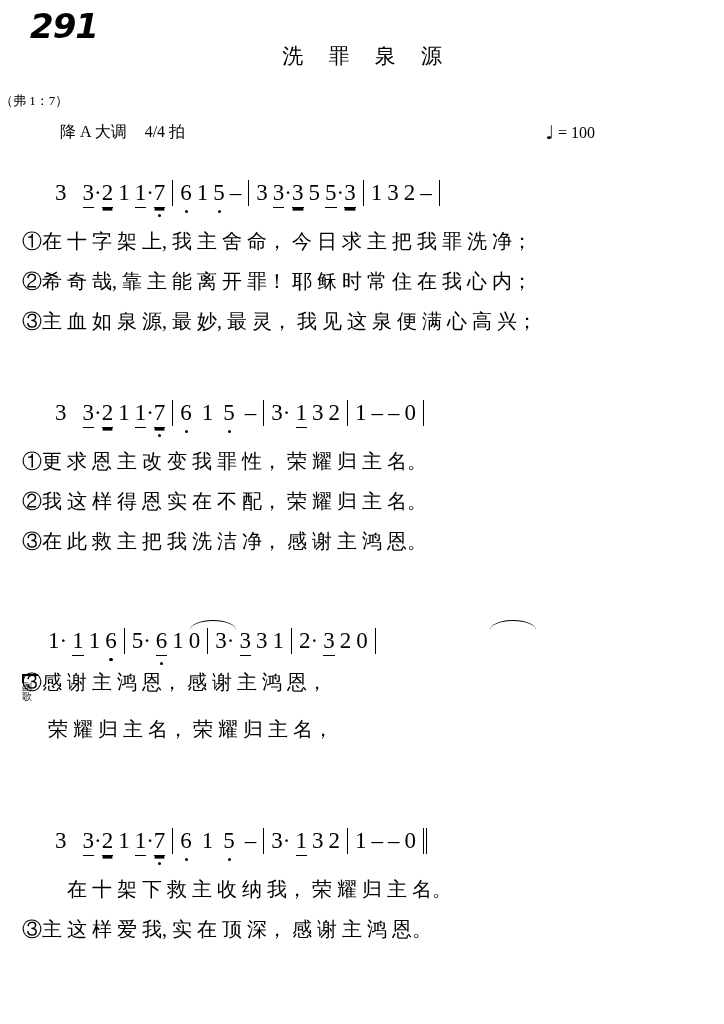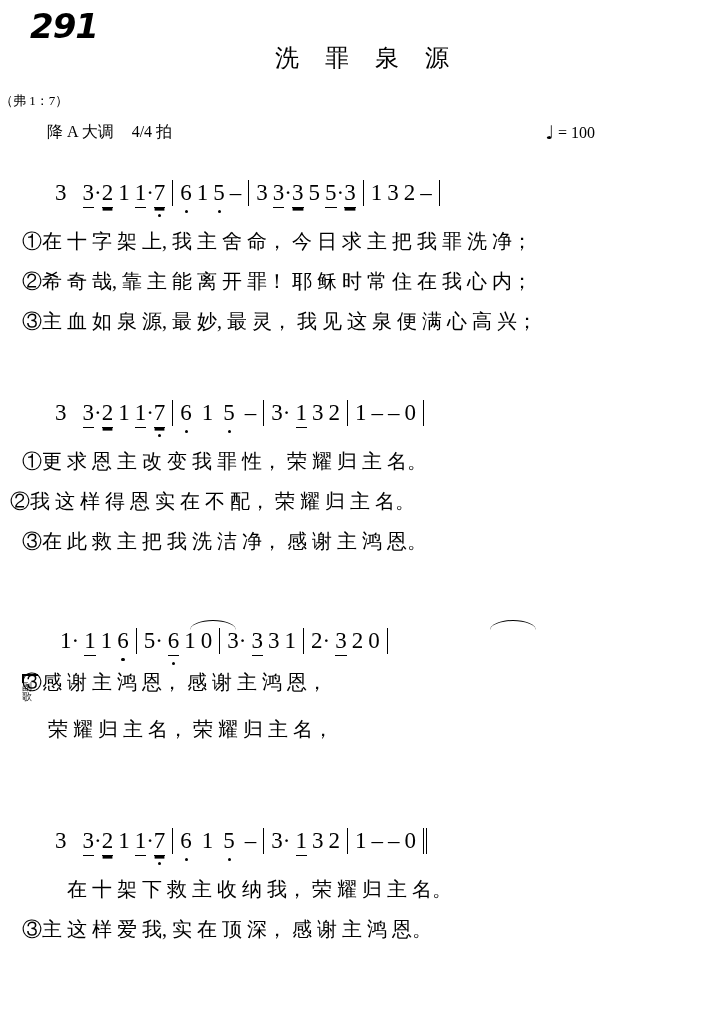--- a/index.html
+++ b/index.html
@@ -29,36 +29,36 @@
     font-style: italic;
     font-size: 34px;
     letter-spacing: -1px;
   }
   .title {
     position: absolute;
     top: 42px;
     left: 0;
     width: 724px;
     text-align: center;
-    font-size: 24px;
+    font-size: 21px;
     font-family: "Liberation Serif", serif;
     letter-spacing: 10px;
     text-indent: 10px;
   }
   .subtitle {
     position: absolute;
     top: 92px;
     left: 0;
     width: 724px;
     text-align: left;
     font-size: 13px;
   }
   .key-sig {
     position: absolute;
-    left: 47px;
+    left: 60px;
     top: 122px;
     font-size: 16px;
   }
   .key-sig .meter { margin-left: 18px; }
   .tempo {
     position: absolute;
     right: 29px;
     top: 120px;
     font-size: 16px;
     white-space: nowrap;
@@ -183,30 +183,30 @@
     </div>
   </div>
 
   <div class="system" style="top:400px;">
     <div class="notes-row" style="padding-left:55px;">
       <span class="tok">3</span><span class="sp-l"></span><span class="tok u1">3</span><span class="dot-aug">·</span><span class="tok u2">2</span><span class="sp-s"></span><span class="tok">1</span><span class="sp-s"></span><span class="tok u1">1</span><span class="dot-aug">·</span><span class="tok u2 lowdot under-line">7</span><span class="bar"></span><span class="tok lowdot">6</span><span class="sp"></span><span class="tok">1</span><span class="sp"></span><span class="tok lowdot">5</span><span class="sp"></span><span class="tok">–</span><span class="bar"></span><span class="tok">3</span><span class="dot-aug">·</span><span class="sp-s"></span><span class="tok u1">1</span><span class="sp-s"></span><span class="tok">3</span><span class="sp-s"></span><span class="tok">2</span><span class="bar"></span><span class="tok">1</span><span class="sp-s"></span><span class="tok">–</span><span class="sp-s"></span><span class="tok">–</span><span class="sp-s"></span><span class="tok">0</span><span class="bar"></span>
     </div>
     <div class="lyric-row" style="padding-left:22px; margin-top:20px;">
       <span>①</span><span>更 求 恩 主 改 变 我 罪 性，   荣  耀 归 主  名。</span>
     </div>
-    <div class="lyric-row" style="padding-left:10px; margin-top:13px;">
+    <div class="lyric-row" style="padding-left:22px; margin-top:13px;">
       <span>②</span><span>我 这 样 得 恩 实 在 不 配，   荣  耀 归 主  名。</span>
     </div>
     <div class="lyric-row" style="padding-left:22px; margin-top:13px;">
       <span>③</span><span>在 此 救 主 把 我 洗 洁 净，   感  谢 主 鸿  恩。</span>
     </div>
   </div>
 
   <div class="system" style="top:628px;">
-    <div class="notes-row" style="padding-left:60px; position:relative;">
+    <div class="notes-row" style="padding-left:48px; position:relative;">
       <span class="tok">1</span><span class="dot-aug">·</span><span class="sp-s"></span><span class="tok u1">1</span><span class="sp-s"></span><span class="tok">1</span><span class="sp-s"></span><span class="tok lowdot">6</span><span class="bar"></span><span class="tok">5</span><span class="dot-aug">·</span><span class="sp-s"></span><span class="tok u1 lowdot under-line">6</span><span class="sp-s"></span><span class="tok">1</span><span class="sp-s"></span><span class="tok">0</span><span class="bar"></span><span class="tok">3</span><span class="dot-aug">·</span><span class="sp-s"></span><span class="tok u1">3</span><span class="sp-s"></span><span class="tok">3</span><span class="sp-s"></span><span class="tok">1</span><span class="bar"></span><span class="tok">2</span><span class="dot-aug">·</span><span class="sp-s"></span><span class="tok u1">3</span><span class="sp-s"></span><span class="tok">2</span><span class="sp-s"></span><span class="tok">0</span><span class="bar"></span>
       <span class="slur" style="left:190px; top:-8px; width:46px;"></span>
       <span class="slur" style="left:490px; top:-8px; width:46px;"></span>
     </div>
     <div class="refrain-bracket" style="left:22px; top:46px;"></div>
     <div class="refrain-mark" style="left:22px; top:54px;">副<br>歌</div>
     <div class="lyric-row" style="padding-left:22px; margin-top:13px;">
       <span>③</span><span>感  谢 主 鸿  恩，      感  谢 主 鸿  恩，</span>
     </div>
     <div class="lyric-row" style="padding-left:48px; margin-top:20px;">

